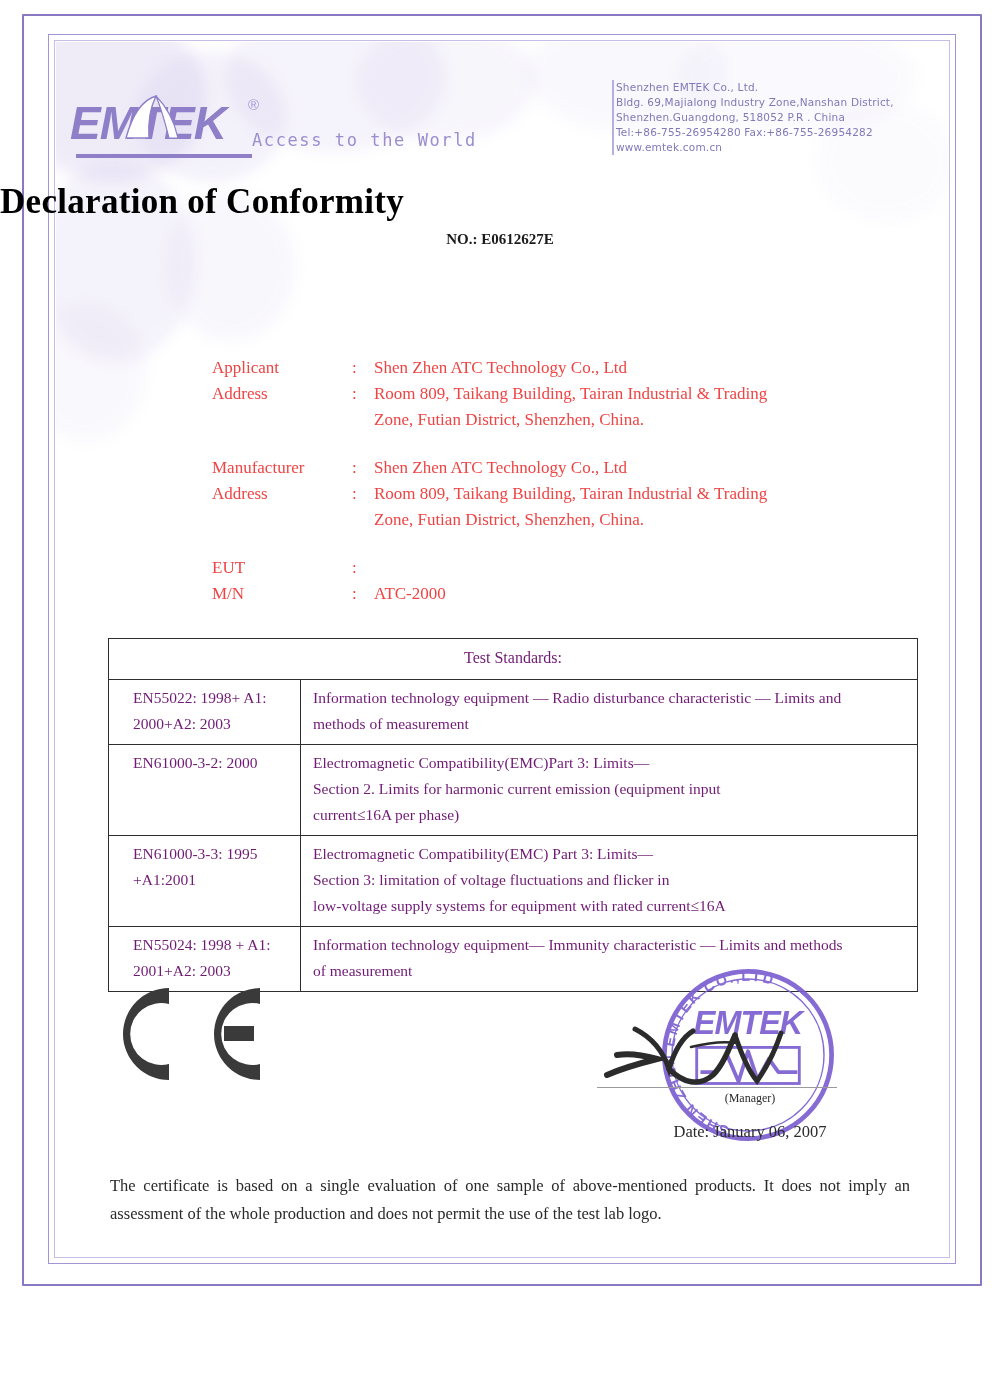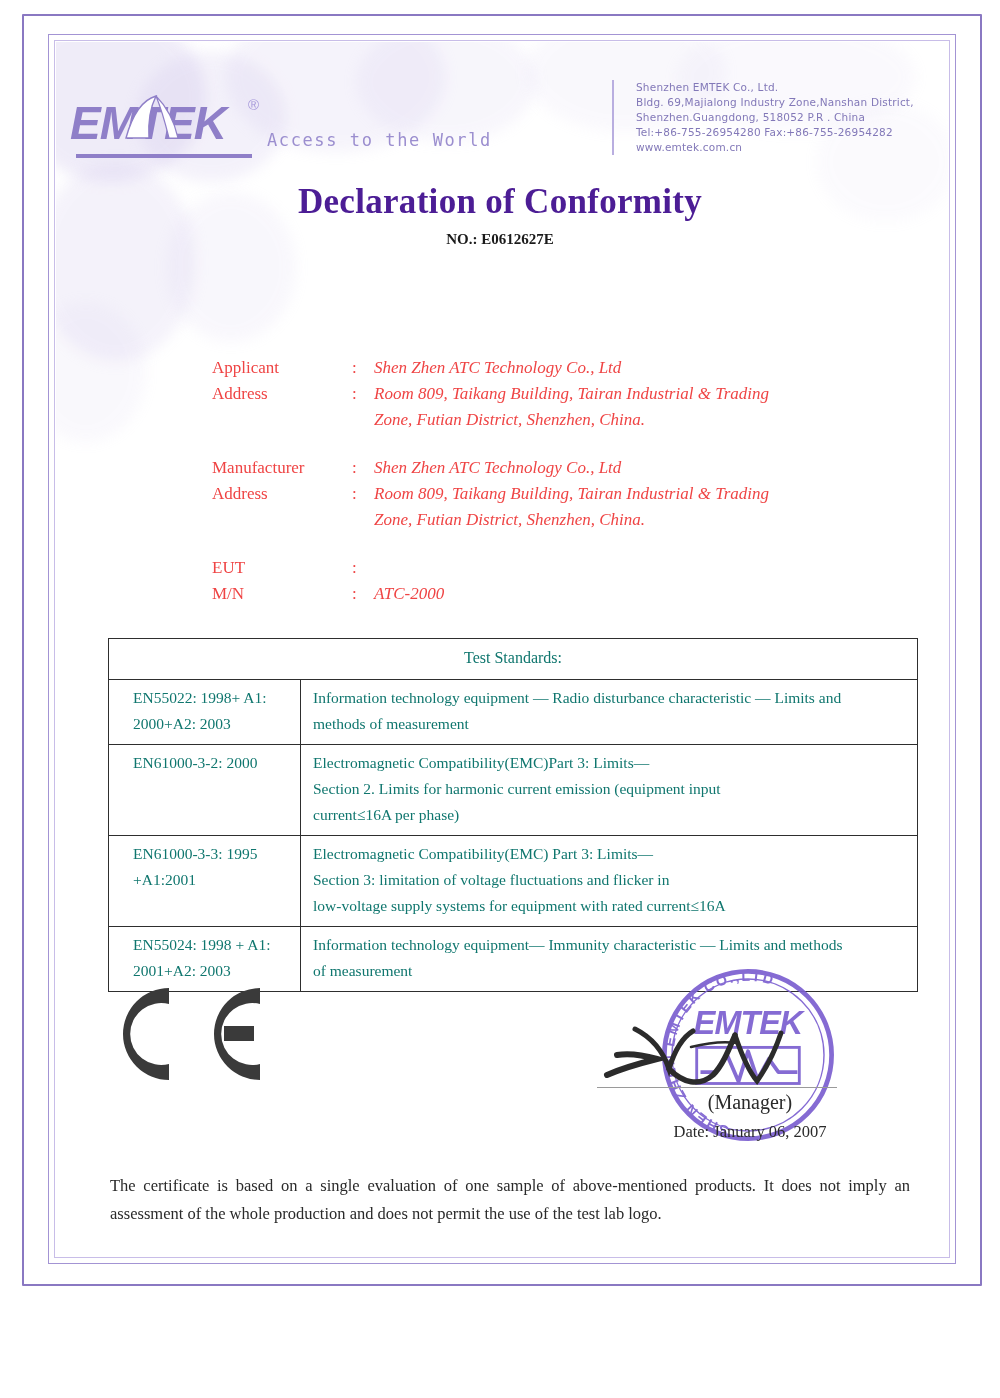--- a/index.html
+++ b/index.html
@@ -62,65 +62,65 @@
     pointer-events:none;
   }
   .logo-reg {
     position:absolute; left:178px; top:-4px;
     font-family:"Liberation Sans", sans-serif;
     font-size:15px; color:#a79adb;
   }
   .tagline {
     position:absolute; left:192px; top:52px;
     font-family:"DejaVu Sans Mono", monospace;
-    font-size:17px; color:#9b8ecf; letter-spacing:1.6px;margin-left:15px;
+    font-size:17px; color:#9b8ecf; letter-spacing:1.6px;
   }
 
   .addr-block {
     position:absolute; right:2px; top:2px; width:326px;
-    padding-left:22px;
+    padding-left:2px;
     border-left:2px solid #b9aee0;
     font-family:"DejaVu Sans", sans-serif;
     font-size:10.5px; color:#8278b8; line-height:15px;
     letter-spacing:.2px;
   }
 
   
   .title {
     position:absolute; left:0; right:0; top:182px;
-    text-align:center;
+    text-align:left;
     font-size:35px; font-weight:bold;
-    color:#4c1d95; letter-spacing:.3px;
+    color:#000000; letter-spacing:.3px;
   }
   .cert-no {
     position:absolute; left:0; right:0; top:231px;
     text-align:center;
     font-size:15px; font-weight:bold; color:#1a1a1a;
   }
 
   
   .intro {
     position:absolute; left:122px; top:255px; width:780px;
     font-size:16.5px; line-height:27px; color:#2a2a2a;
     text-align:justify;
   }
 
   
   .fields { position:absolute; left:212px; top:355px; width:700px; font-size:17px; color:#ef4444; }
   .frow { display:flex; line-height:26px; }
   .flabel { width:140px; flex:0 0 140px; }
   .fcolon { width:22px; flex:0 0 22px; }
-  .fval { flex:1;font-style:italic; }
+  .fval { flex:1; }
   .gap-md { height:22px; }
 
   
   .std-table {
     position:absolute; left:108px; top:638px; width:810px;
     border-collapse:collapse;
-    font-size:15.5px; color:#0f766e;
+    font-size:15.5px; color:#701a75;
   }
   .std-table td { border:1px solid #2e2e2e; vertical-align:top; }
   .std-head { text-align:center; padding:10px 0 12px; font-size:16px; }
   .std-left {
     width:192px; padding:5px 8px 7px 24px; line-height:26px;
   }
   .std-left .l1 { display:block; text-align:left; }
   .std-left .l2 { display:block; }
   .std-right { padding:5px 9px 7px 12px; line-height:26px; }
   .std-right div { white-space:nowrap; }
@@ -319,20 +319,20 @@
 
     <svg class="sig-ink" viewBox="0 0 230 110">
       <path d="M12 78 C30 70 46 66 62 62 C48 58 34 56 22 58" fill="none" stroke="#2b2b2b" stroke-width="6" stroke-linecap="round"></path>
       <path d="M40 32 C56 40 68 54 74 72 C80 52 88 40 98 34" fill="none" stroke="#2b2b2b" stroke-width="5" stroke-linecap="round"></path>
       <path d="M74 72 C88 86 104 90 118 78 C128 68 134 52 140 38" fill="none" stroke="#2b2b2b" stroke-width="5.5" stroke-linecap="round"></path>
       <path d="M140 38 C146 56 152 72 162 84 C172 70 180 54 186 36" fill="none" stroke="#2b2b2b" stroke-width="5" stroke-linecap="round"></path>
       <path d="M96 50 C112 46 128 44 142 46" fill="none" stroke="#2b2b2b" stroke-width="2.5" stroke-linecap="round"></path>
     </svg>
 
     <div class="sig-line" style="position:absolute; left:22px; top:132px; width:240px; height:1px; background:#9a9a9a;"></div>
-    <div style="position:absolute; left:0; right:0; top:136px; text-align:center; font-size:20px; color:#2a2a2a;">(Manager)</div>
+    <div style="position:absolute; left:0; right:0; top:136px; text-align:center; font-size:12px; color:#2a2a2a;">(Manager)</div>
   </div>
 
   <div class="date-line">Date: January 06, 2007</div>
 
   <div class="disclaimer">The certificate is based on a single evaluation of one sample of above-mentioned products. It does not imply an assessment of the whole production and does not permit the use of the test lab logo.</div>
 
 </div>
 
 </body></html>

